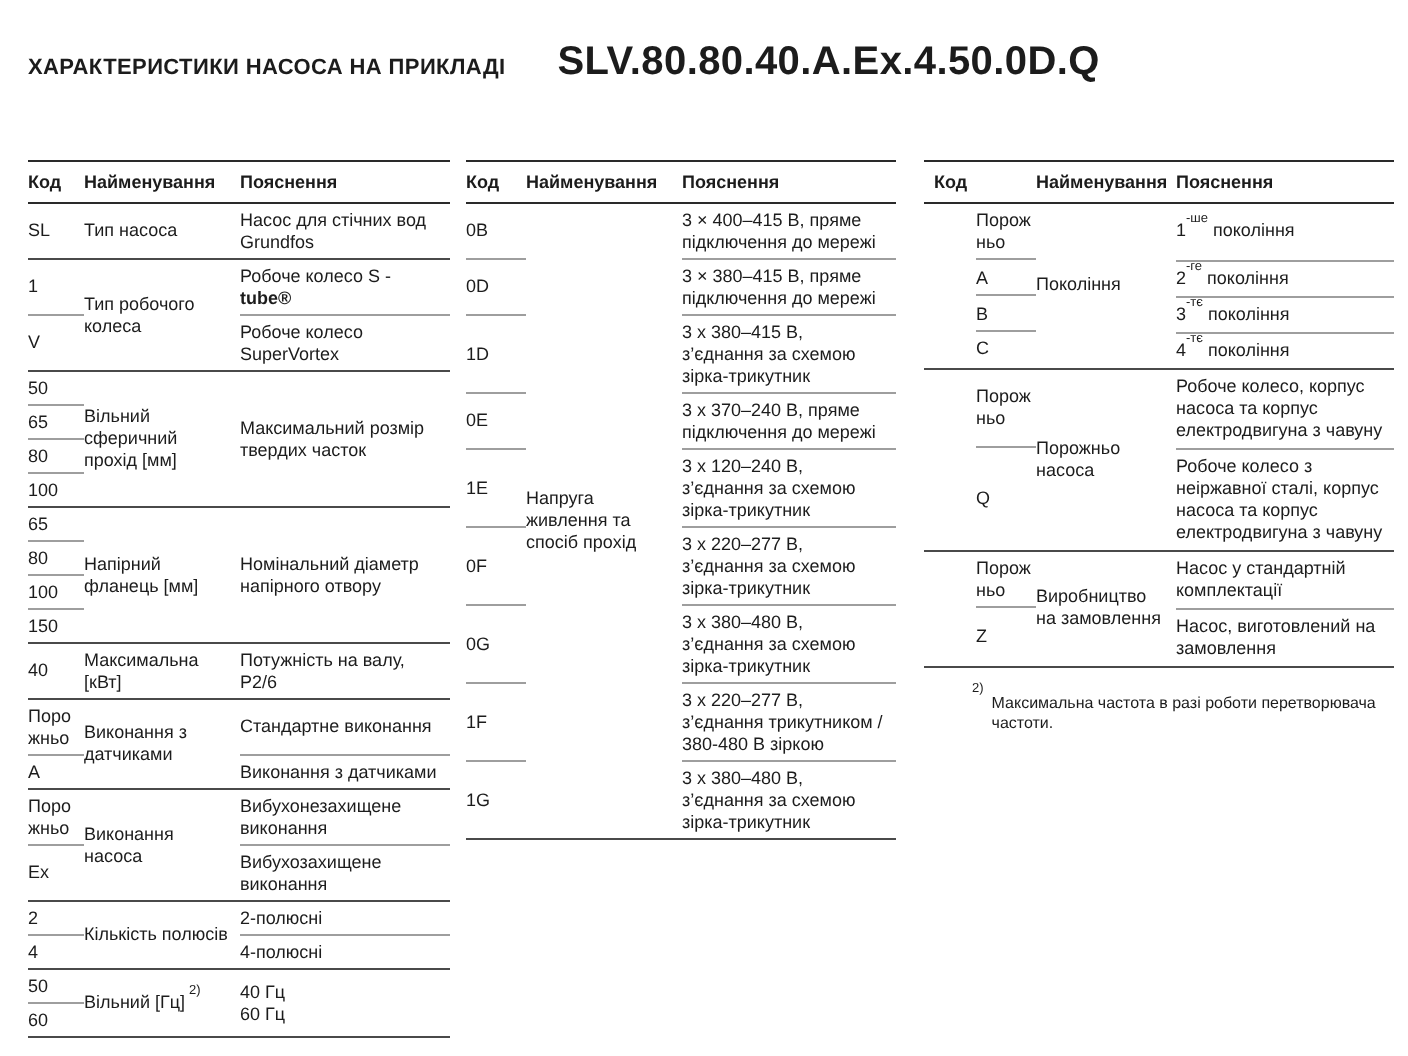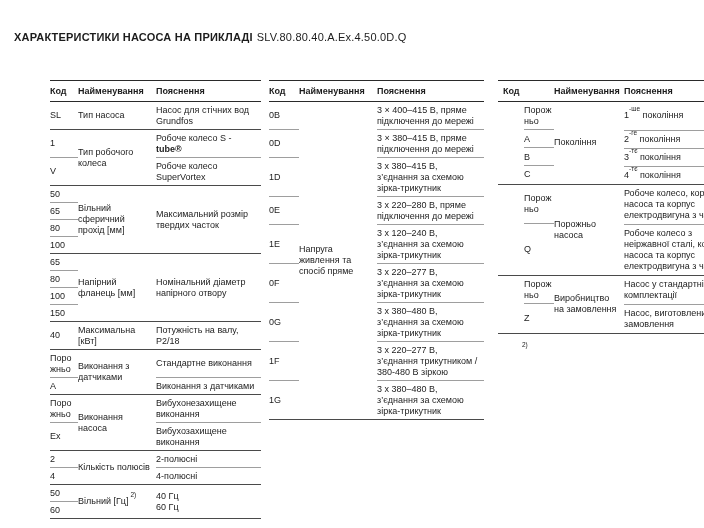--- a/index.html
+++ b/index.html
@@ -6,26 +6,26 @@
   html,body { width:704px; height:528px; }
   body {
     background:#ffffff;
     font-family:"Liberation Sans", sans-serif;
     color:#1c1c1c;
     position:relative;
     overflow:hidden;
   }
   .page-header {
     position:absolute; left:14px; top:20px;
-    display:flex; align-items:baseline; gap:4px; white-space:nowrap;
+    display:flex; align-items:baseline; gap:26px; white-space:nowrap;
   }
   .page-title { font-size:11px; font-weight:bold; letter-spacing:.2px; }
-  .type-key  { font-size:11px; font-weight:normal; letter-spacing:.2px;margin-top:11px; }
-
-  .tbl-wrap { position:absolute; top:80px;margin-left:36px; }
+  .type-key  { font-size:20px; font-weight:bold; letter-spacing:.2px; }
+
+  .tbl-wrap { position:absolute; top:80px; }
   .w1 { left:14px;  width:211px; }
   .w2 { left:233px; width:215px; }
   .w3 { left:462px; width:235px; }
 
   table.tbl {
     border-collapse:collapse; table-layout:fixed; width:100%;
     font-size:9px; line-height:11px;
     border-top:1.5px solid #2a2a2a;
     border-bottom:1.5px solid #2a2a2a;
   }
@@ -132,21 +132,21 @@
     <tr>
           <td class="code sub">100</td>
         </tr>
     <tr>
           <td class="code grp">150</td>
         </tr>
 
     <tr>
       <td class="code grp">40</td>
       <td class="name grp">Максимальна [кВт]</td>
-      <td class="expl grp">Потужність на валу, P2/18</td>
+      <td class="expl grp">Потужність на валу, P2/6</td>
     </tr>
 
     <tr>
       <td class="code sub">Порожньо</td>
       <td class="name grp" rowspan="2">Виконання з датчиками</td>
       <td class="expl sub">Стандартне виконання</td>
     </tr>
     <tr>
       <td class="code grp">A</td>
       <td class="expl grp">Виконання з датчиками</td>
@@ -197,34 +197,34 @@
   <thead>
     <tr>
       <th>Код</th>
       <th>Найменування</th>
       <th>Пояснення</th>
     </tr>
   </thead>
   <tbody>
     <tr>
       <td class="code sub">0B</td>
-      <td class="name grp" rowspan="9">Напруга живлення та спосіб пряме</td>
+      <td class="name grp" rowspan="9">Напруга живлення та спосіб прохід</td>
       <td class="expl sub">3 × 400–415 В, пряме підключення до мережі</td>
     </tr>
     <tr>
       <td class="code sub">0D</td>
       <td class="expl sub">3 × 380–415 В, пряме підключення до мережі</td>
     </tr>
     <tr>
       <td class="code sub">1D</td>
       <td class="expl sub">3 x 380–415 В, з’єднання за схемою зірка-трикутник</td>
     </tr>
     <tr>
       <td class="code sub">0E</td>
-      <td class="expl sub">3 x 220–280 В, пряме підключення до мережі</td>
+      <td class="expl sub">3 x 370–240 В, пряме підключення до мережі</td>
     </tr>
     <tr>
       <td class="code sub">1E</td>
       <td class="expl sub">3 x 120–240 В, з’єднання за схемою зірка-трикутник</td>
     </tr>
     <tr>
       <td class="code sub">0F</td>
       <td class="expl sub">3 x 220–277 В, з’єднання за схемою зірка-трикутник</td>
     </tr>
     <tr>
@@ -294,14 +294,15 @@
     </tr>
     <tr>
       <td class="code grp">Z</td>
       <td class="expl grp">Насос, виготовлений на замовлення</td>
     </tr>
   </tbody>
 </table>
 
 <div class="footnote">
   <sup class="sup">2)</sup>
+  <span>Максимальна частота в разі роботи перетворювача частоти.</span>
 </div>
 </div>
 
 </body></html>

